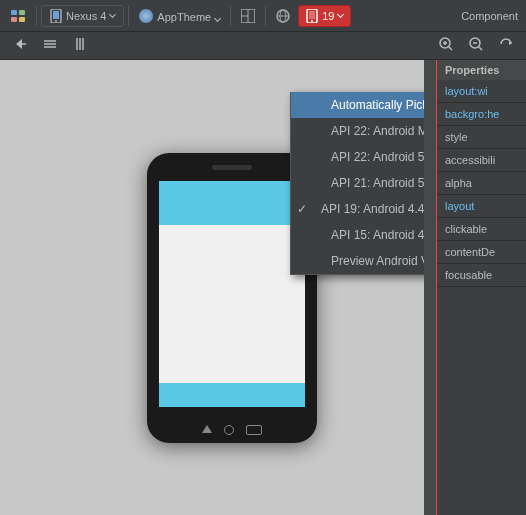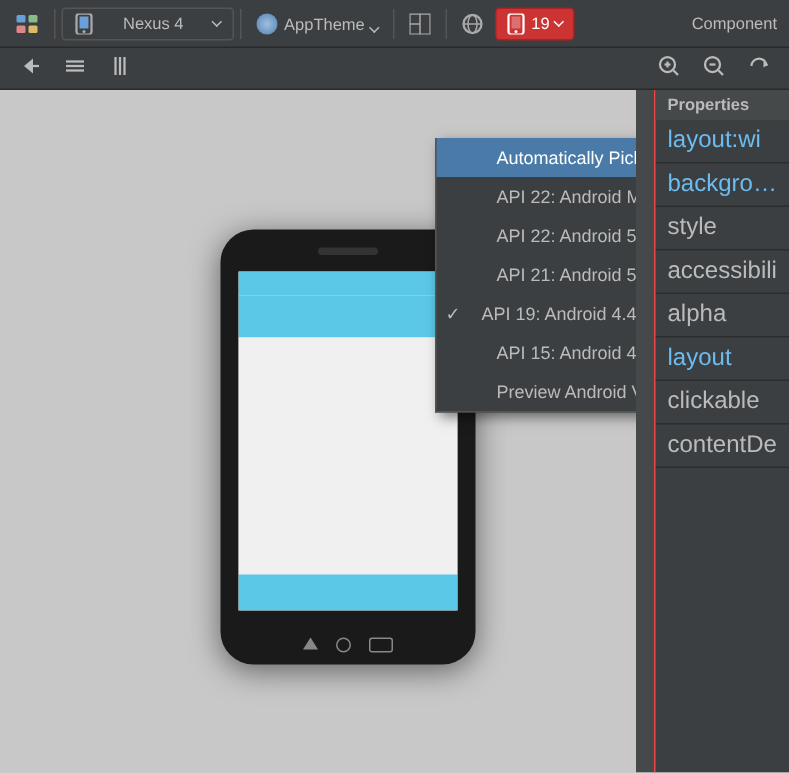--- a/index.html
+++ b/index.html
@@ -36,21 +36,21 @@
     }
     .toolbar-sep {
       width: 1px;
       height: 20px;
       background: #555;
       margin: 0 2px;
     }
     .toolbar-nexus {
       display: flex;
       align-items: center;
-      gap: 20px;
+      gap: 4px;
       padding: 3px 8px;
       color: #bbbbbb;
       cursor: pointer;
       border: 1px solid #555;
       border-radius: 3px;
       font-size: 11px;
       justify-content: flex-end;
     }
     .api-btn {
       display: flex;
@@ -238,21 +238,21 @@
     .props-header {
       padding: 4px 8px;
       color: #bbbbbb;
       font-size: 11px;
       font-weight: bold;
       background: #45494a;
     }
     .prop-item {
       padding: 5px 8px;
       color: #bbbbbb;
-      font-size: 16px;
+      font-size: 11px;
       border-bottom: 1px solid #2d2d2d;
       white-space: nowrap;
       overflow: hidden;
       text-overflow: ellipsis;
     }
     .prop-item.highlight { color: #6bbcf0; }
     .prop-item.alpha-item { color: #bbbbbb; }
 
     
     .right-strip {
@@ -443,14 +443,15 @@
   <div class="properties-panel">
     <div class="props-header">Properties</div>
     <div class="prop-item highlight">layout:wi</div>
     <div class="prop-item highlight">backgro:he</div>
     <div class="prop-item">style</div>
     <div class="prop-item">accessibili</div>
     <div class="prop-item alpha-item">alpha</div>
     <div class="prop-item highlight">layout</div>
     <div class="prop-item">clickable</div>
     <div class="prop-item">contentDe</div>
+    <div class="prop-item">focusable</div>
   </div>
 </div>
 
 </body></html>

